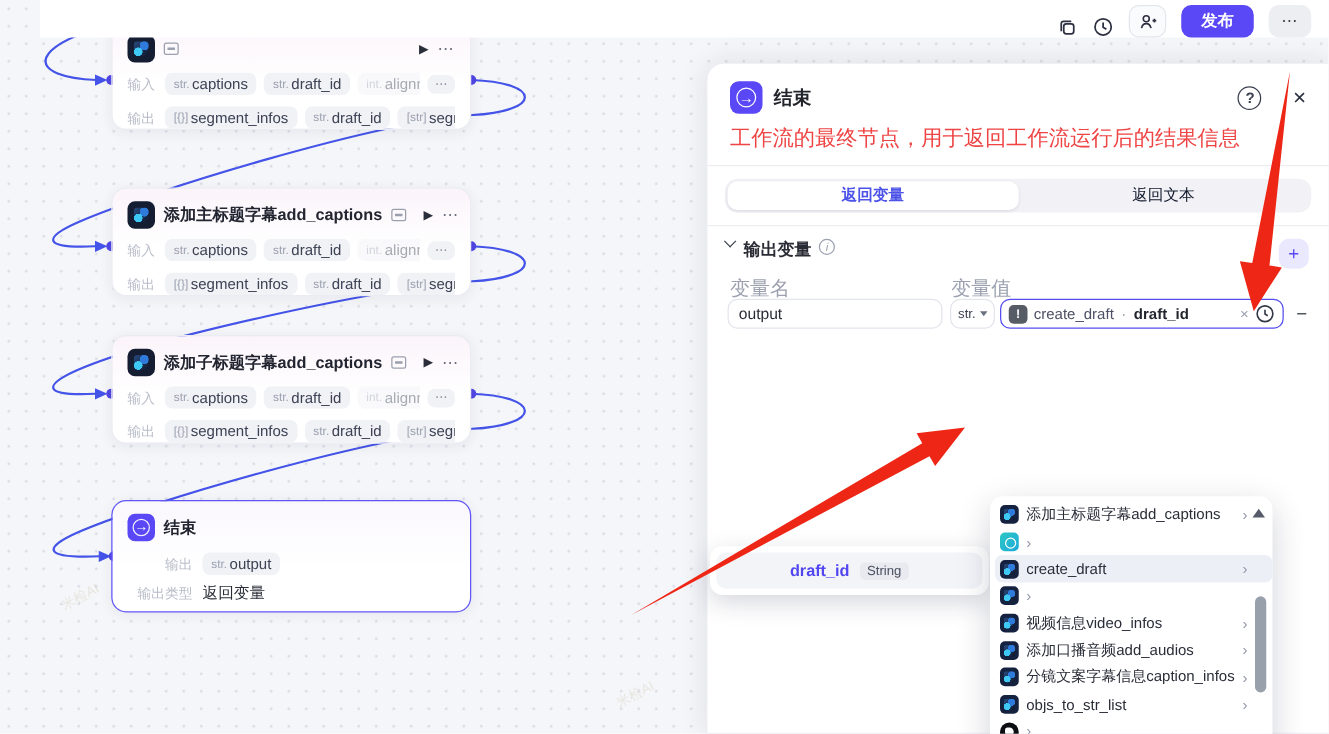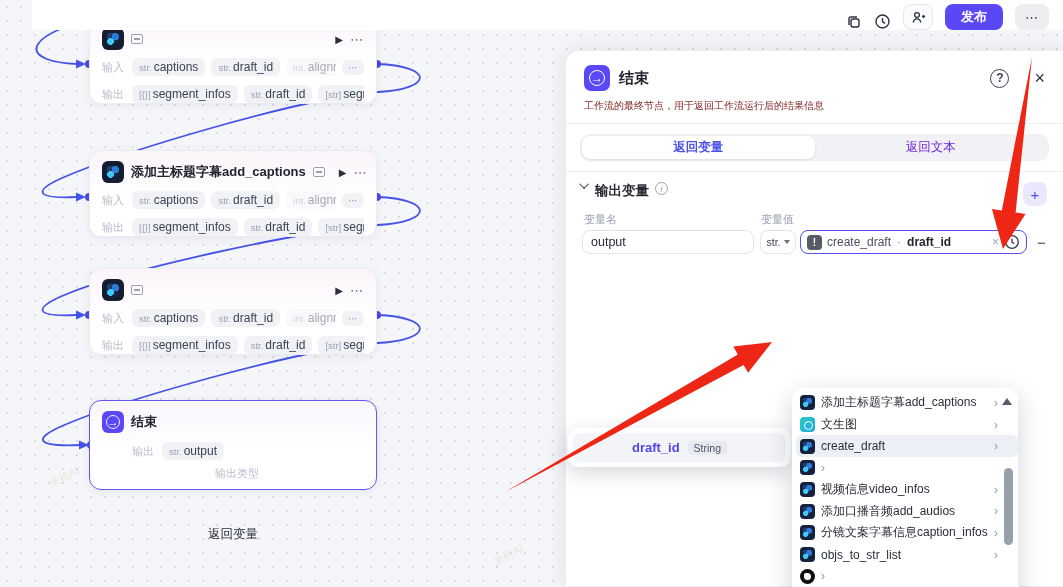--- a/index.html
+++ b/index.html
@@ -69,36 +69,36 @@
   .phead{display:flex;align-items:center;gap:9px;padding:14px 18px 0 18px;height:40px;}
   .picon{width:26px;height:26px;border-radius:7px;background:var(--accent);position:relative;flex:0 0 26px;}
   .picon::before{content:"";position:absolute;left:5px;top:5px;width:14px;height:14px;border:1.6px solid #fff;border-radius:50%;}
   .picon::after{content:"→";position:absolute;left:0;top:0;width:26px;height:26px;display:flex;
     align-items:center;justify-content:center;color:#fff;font-size:12px;font-weight:bold;}
   .ptitle{font-size:15px;font-weight:bold;color:#22242c;}
   .pspace{flex:1;}
   .hico{width:19px;height:19px;border:1.5px solid #3c4150;border-radius:50%;color:#3c4150;
     font-size:12px;font-weight:bold;display:flex;align-items:center;justify-content:center;cursor:pointer;}
   .xico{font-size:18px;color:#2c3040;cursor:pointer;margin-left:16px;}
-  .pdesc{font-size:10px;color:#7f1d1d;padding:8px 18px 10px 18px;border-bottom:1px solid var(--line);}
+  .pdesc{font-size:17px;color:#ef4444;padding:8px 18px 10px 18px;border-bottom:1px solid var(--line);}
   .tabs{margin:10px 14px 0 14px;background:#f1f1f6;border-radius:10px;height:27px;display:flex;padding:2px;}
-  .tab{flex:1;display:flex;align-items:center;justify-content:center;font-size:12.5px;color:#6d28d9;cursor:pointer;border-radius:8px;}
+  .tab{flex:1;display:flex;align-items:center;justify-content:center;font-size:12.5px;color:#0f172a;cursor:pointer;border-radius:8px;}
   .tab.active{background:#fff;color:#4d53e8;font-weight:bold;box-shadow:0 1px 3px rgba(30,34,66,.10);}
   .tabwrap{border-bottom:1px solid var(--line);padding-bottom:10px;}
   .pcontent{position:relative;padding:0 16px;}
   .sechead{display:flex;gap:6px;margin-top:10px;height:22px;}
   .chev{width:7px;height:7px;border-left:1.6px solid #3a3f4c;border-bottom:1.6px solid #3a3f4c;
     transform:rotate(-45deg) translateY(-2px);}
   .sectitle{font-size:13.5px;font-weight:bold;color:#2a2c35;}
   .iico{width:13px;height:13px;border:1.2px solid #9ba1b0;border-radius:50%;color:#9ba1b0;font-size:9px;
     display:flex;align-items:center;justify-content:center;font-style:italic;}
   .plusb{width:24px;height:24px;border-radius:8px;background:#e9e8fc;color:var(--accent);font-size:15px;
     display:flex;align-items:center;justify-content:center;cursor:pointer;margin-left:auto;}
   .collabels{position:relative;height:14px;margin-top:8px;}
-  .collabels span{position:absolute;font-size:11px;color:#9ba1b0;}
+  .collabels span{position:absolute;font-size:16px;color:#9ba1b0;}
   .lab-name{left:2px;} .lab-val{left:179px;}
   .varrow{display:flex;align-items:center;margin-top:4px;height:24px;}
   .nameinput{width:172px;height:24px;border:1px solid #e3e5ec;border-radius:8px;padding:0 8px;
     font-size:12.5px;color:#2a2c35;outline:none;background:#fff;}
   .typesel{width:36px;height:24px;border:1px solid #e3e5ec;border-radius:8px;margin-left:6px;
     display:flex;align-items:center;justify-content:center;gap:3px;font-size:10.5px;color:#3c4254;cursor:pointer;background:#fff;}
   .caret{width:0;height:0;border-left:3.5px solid transparent;border-right:3.5px solid transparent;border-top:4px solid #6a7080;}
   .valfield{flex:0 0 227px;height:24px;border:1.4px solid #554df0;border-radius:8px;margin-left:4px;
     display:flex;align-items:center;padding:0 6px;gap:5px;background:#fff;cursor:text;}
   .exbadge{width:15px;height:15px;border-radius:4px;background:#565b66;color:#fff;font-size:10px;font-weight:bold;
@@ -256,20 +256,21 @@
               <span class="pill">
     <span class="pt">[str]</span>
     <span class="pn">segment_ids</span>
   </span>
             </span>
     </div>
   </div>
         <div class="node" style="left: 89px; top: 268px; height: 87px;">
     <div class="node-head">
       <span class="nicon"></span>
+      <span class="ntitle">添加子标题字幕add_captions</span>
       <span class="nbadge"></span>
       <span class="nspace"></span>
       <span class="nplay">▶</span>
       <span class="nmore">⋯</span>
     </div>
     <div class="prow">
       <span class="plabel lab-in">输入</span>
       <span class="pills pills-in">
               <span class="pill">
     <span class="pt">str.</span>
@@ -311,21 +312,21 @@
         <span class="nicon end-ic"></span>
         <span class="ntitle">结束</span>
       </div>
       <div class="endrow">
         <span class="elabel">输出</span>
         <span class="pill">
           <span class="pt">str.</span>
           <span class="pn">output</span>
         </span>
       </div>
-      <div class="endrow" style="margin-top:6px;flex-direction:column;">
+      <div class="endrow" style="margin-top:6px;">
         <span class="elabel">输出类型</span>
         <span class="etext">返回变量</span>
       </div>
     </div>
 
     <div id="wm-host">
         <span class="wm" style="left: 118px; top: 2px;">米检AI</span>
         <span class="wm" style="left: 780px; top: 58px;">米检AI</span>
         <span class="wm" style="left: 240px; top: 282px;">米检AI</span>
         <span class="wm" style="left: 48px; top: 470px;">米检AI</span>
@@ -412,21 +413,20 @@
 
       <div class="dropdown">
         <div id="ditems-host">
             <div class="drow">
     <span class="dicon wdark"></span>
     <span class="dlabel">添加主标题字幕add_captions</span>
     <span class="dchev">›</span>
   </div>
             <div class="drow">
     <span class="dicon teal"></span>
-    <span class="dlabel">文生图</span>
     <span class="dchev">›</span>
   </div>
             <div class="drow hl">
     <span class="dicon wdark"></span>
     <span class="dlabel">create_draft</span>
     <span class="dchev">›</span>
   </div>
             <div class="drow">
     <span class="dicon wdark"></span>
     <span class="dchev">›</span>

